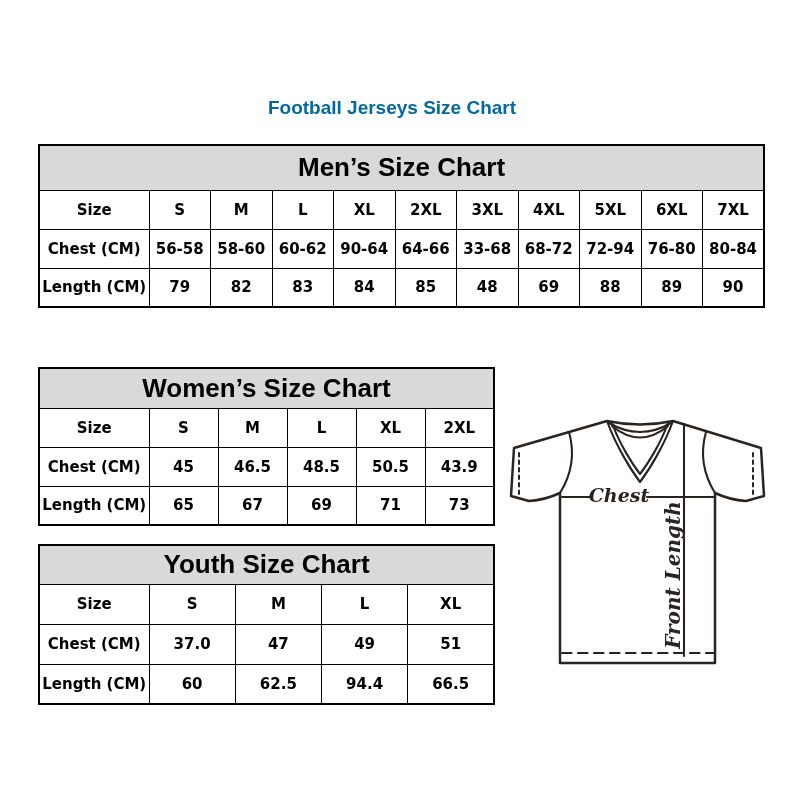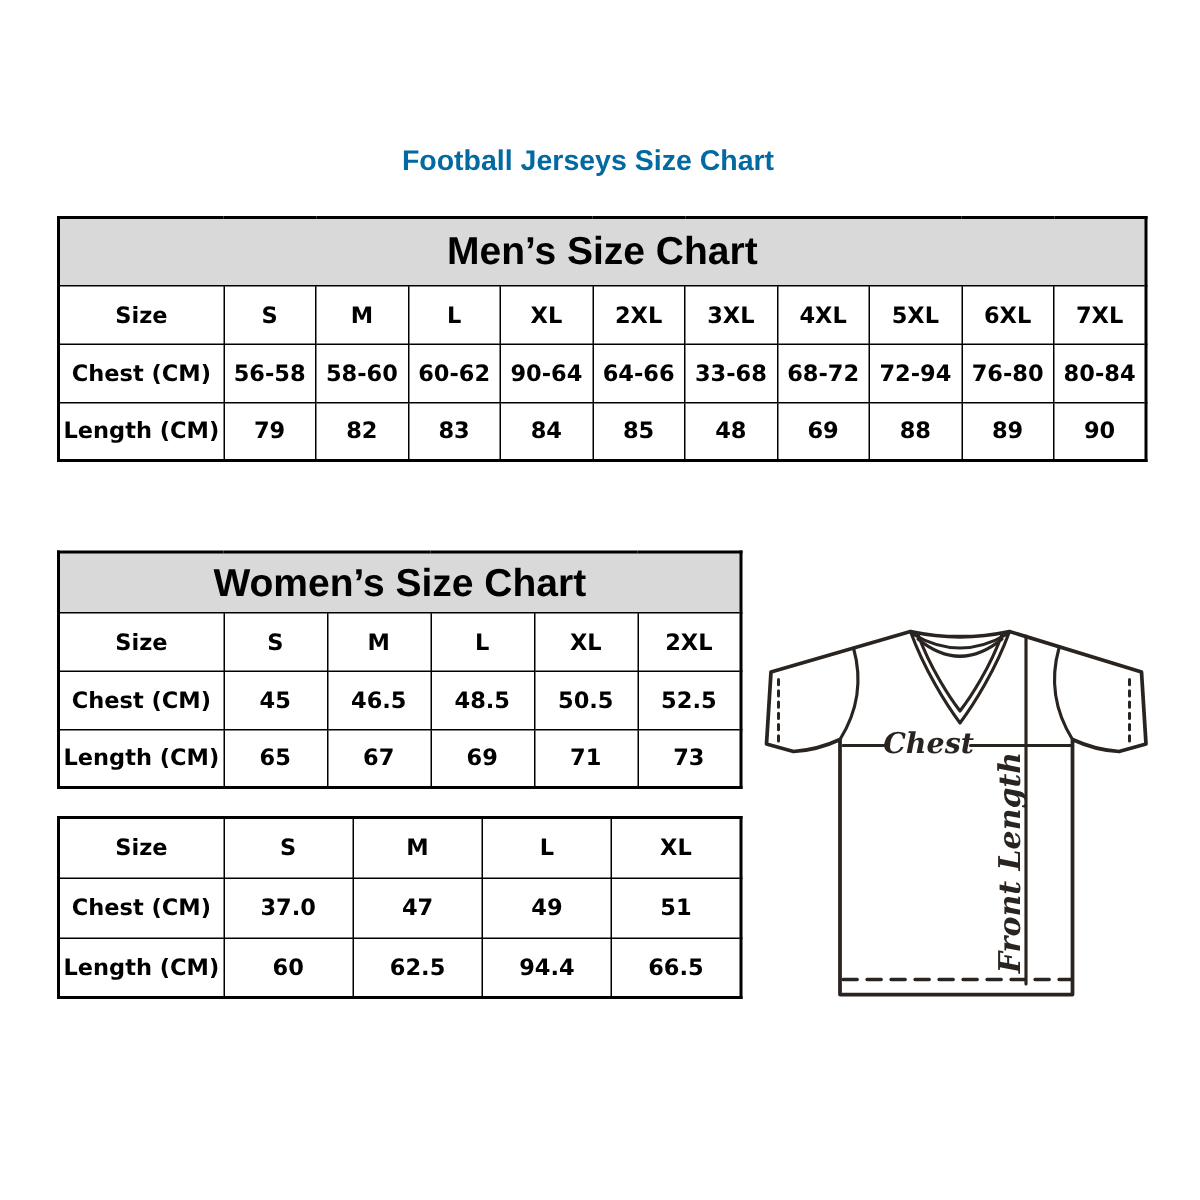--- a/index.html
+++ b/index.html
@@ -119,41 +119,44 @@
           <td>L</td>
           <td>XL</td>
           <td>2XL</td>
         </tr>
         <tr>
           <td>Chest (CM)</td>
           <td>45</td>
           <td>46.5</td>
           <td>48.5</td>
           <td>50.5</td>
-          <td>52.5</td>
+          <td>43.9</td>
         </tr>
         <tr>
           <td>Length (CM)</td>
           <td>65</td>
           <td>67</td>
           <td>69</td>
           <td>71</td>
           <td>73</td>
         </tr>
       </tbody>
     </table>
   <table class="tbl-youth">
       <colgroup>
         <col class="label-col">
         <col>
         <col>
         <col>
         <col>
       </colgroup>
       <tbody>
+        <tr class="title-row">
+          <td colspan="5">Youth Size Chart</td>
+        </tr>
         <tr>
           <td>Size</td>
           <td>S</td>
           <td>M</td>
           <td>L</td>
           <td>XL</td>
         </tr>
         <tr>
           <td>Chest (CM)</td>
           <td>37.0</td>

